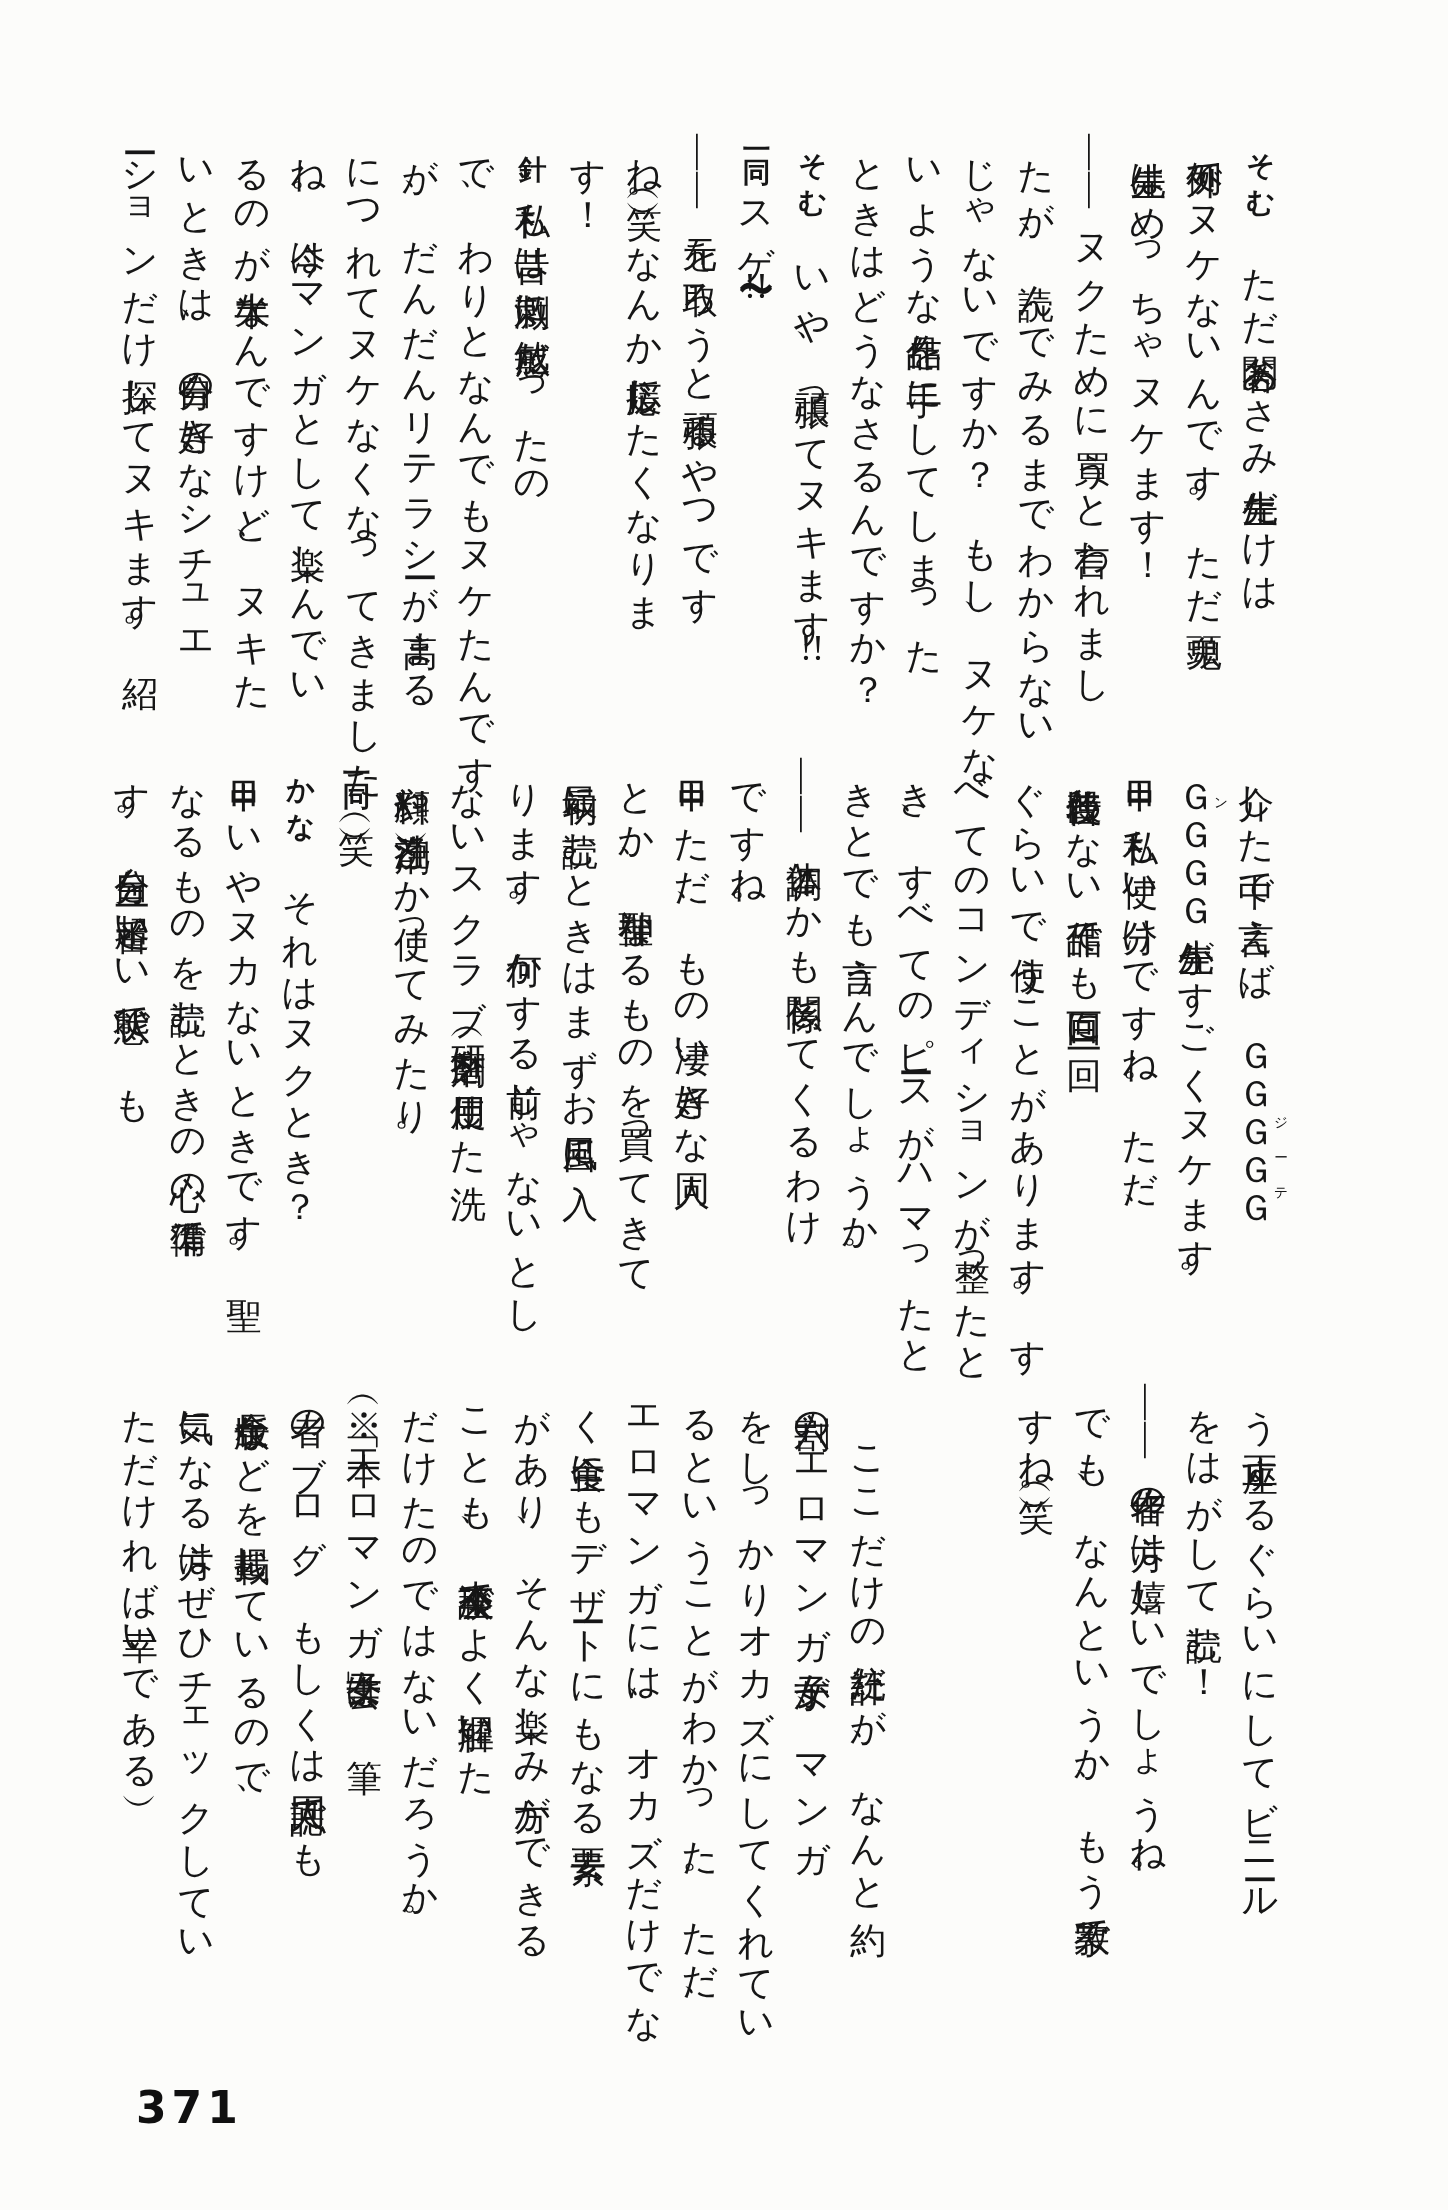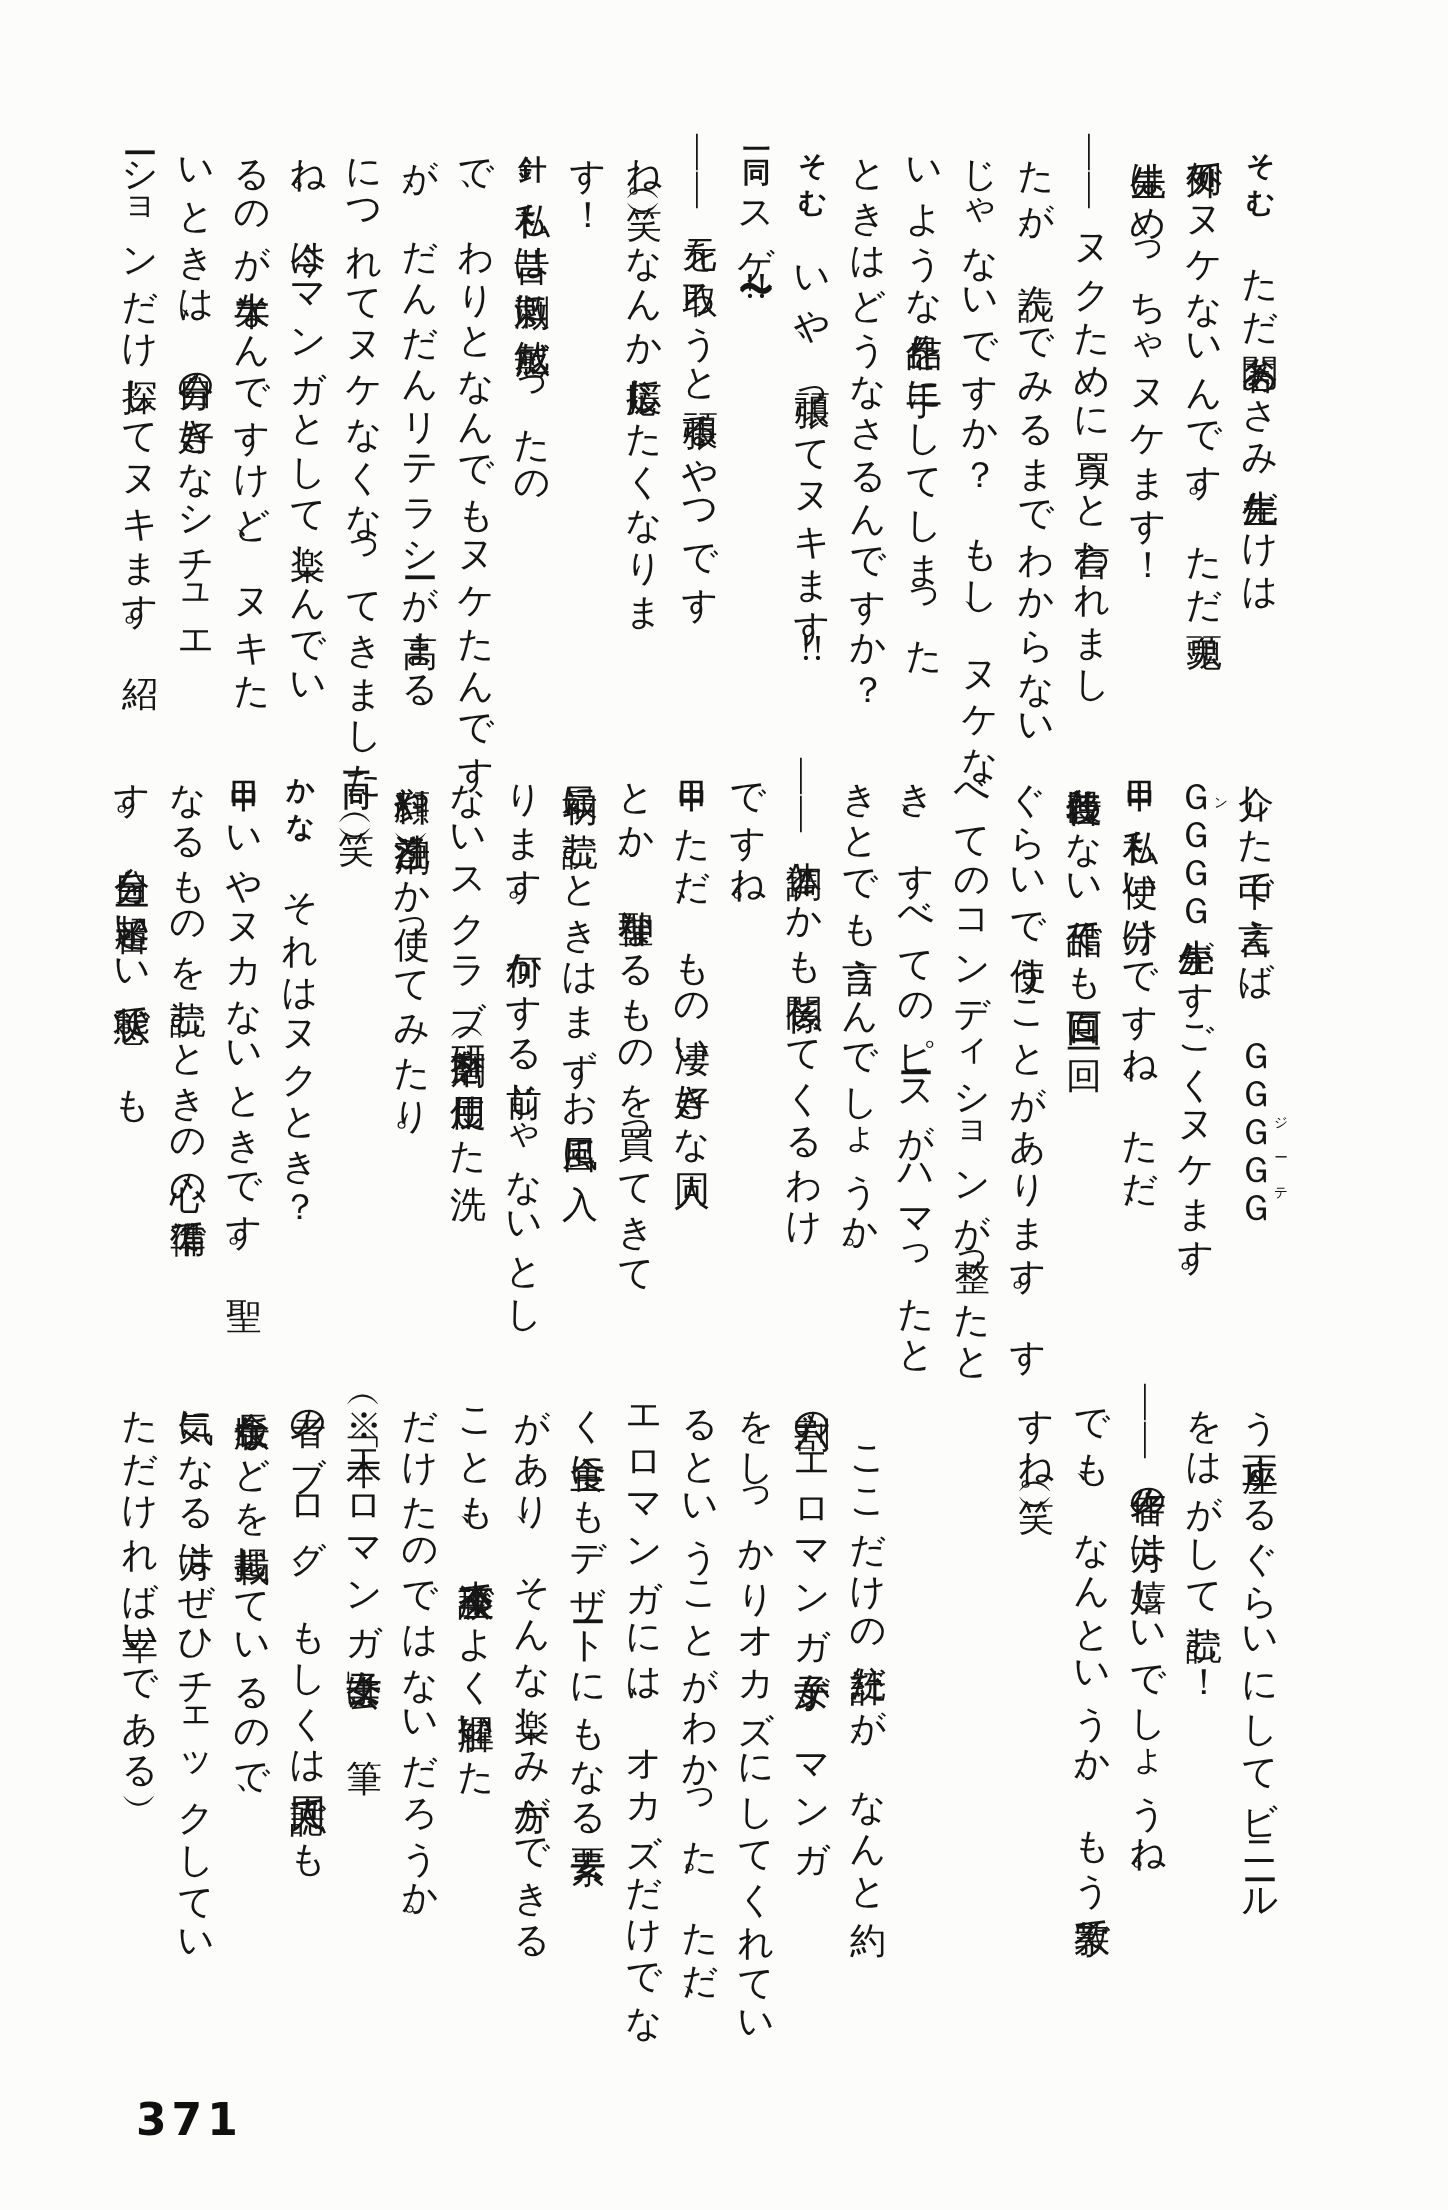--- a/index.html
+++ b/index.html
@@ -46,21 +46,20 @@
     letter-spacing:0;
   }
   .pagenum{
     position:absolute;
     left:136px;top:2082px;
     font-family:"DejaVu Sans","Liberation Sans",sans-serif;
     font-weight:bold;
     font-size:44px;
     letter-spacing:5px;
     color:#101010;
-    margin-top:12px;
   }
 </style>
 </head>
 <body style="background: rgb(252, 252, 250);">
 
 <div class="page">
   <section class="band band-top" style="color: rgb(22, 22, 22);">
       <p class="col"><b class="spk">そむ</b><span>　ただ関谷あさみ先生だけは</span></p>
       <p class="col"><span>例外でヌケないんです。ただ鬼頭</span></p>
       <p class="col"><span>先生はめっちゃヌケます！</span></p>

